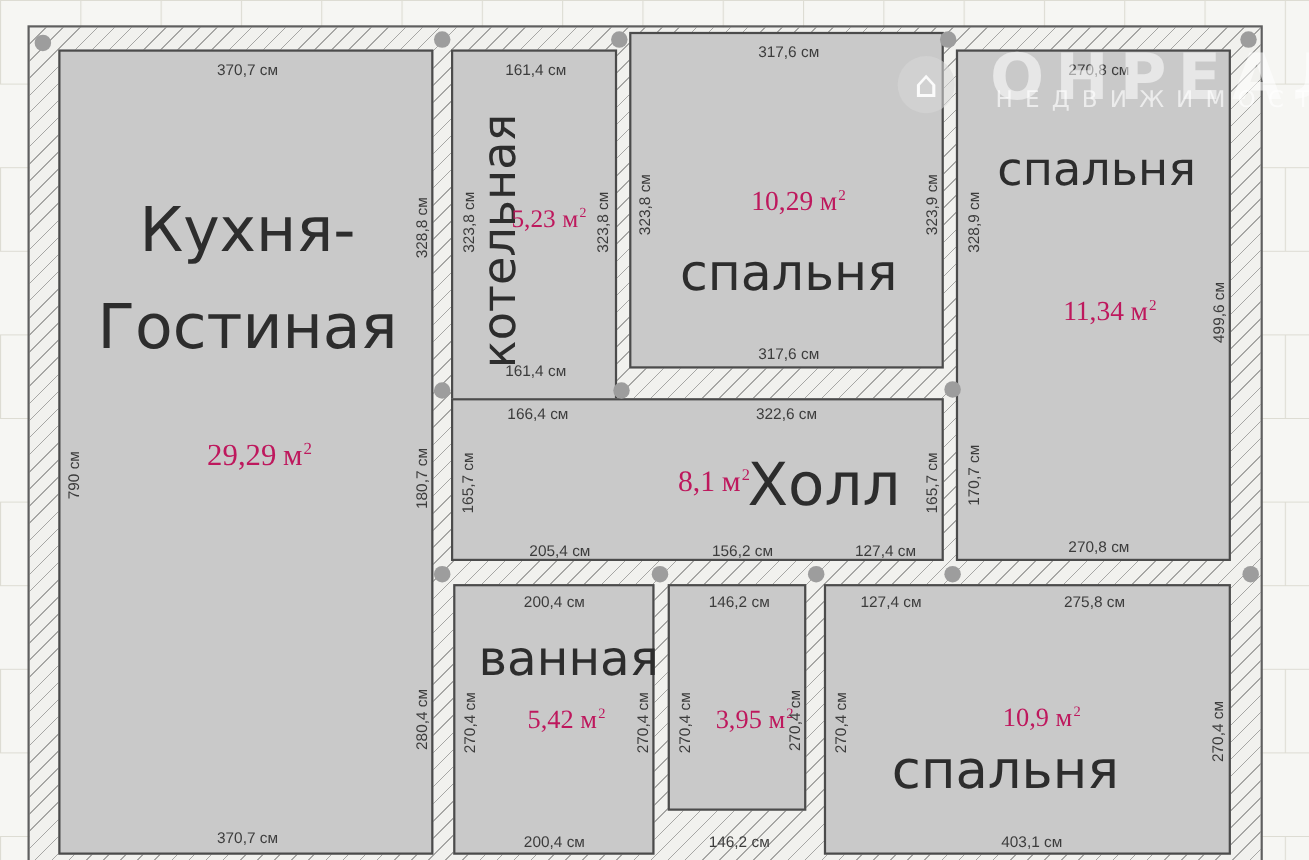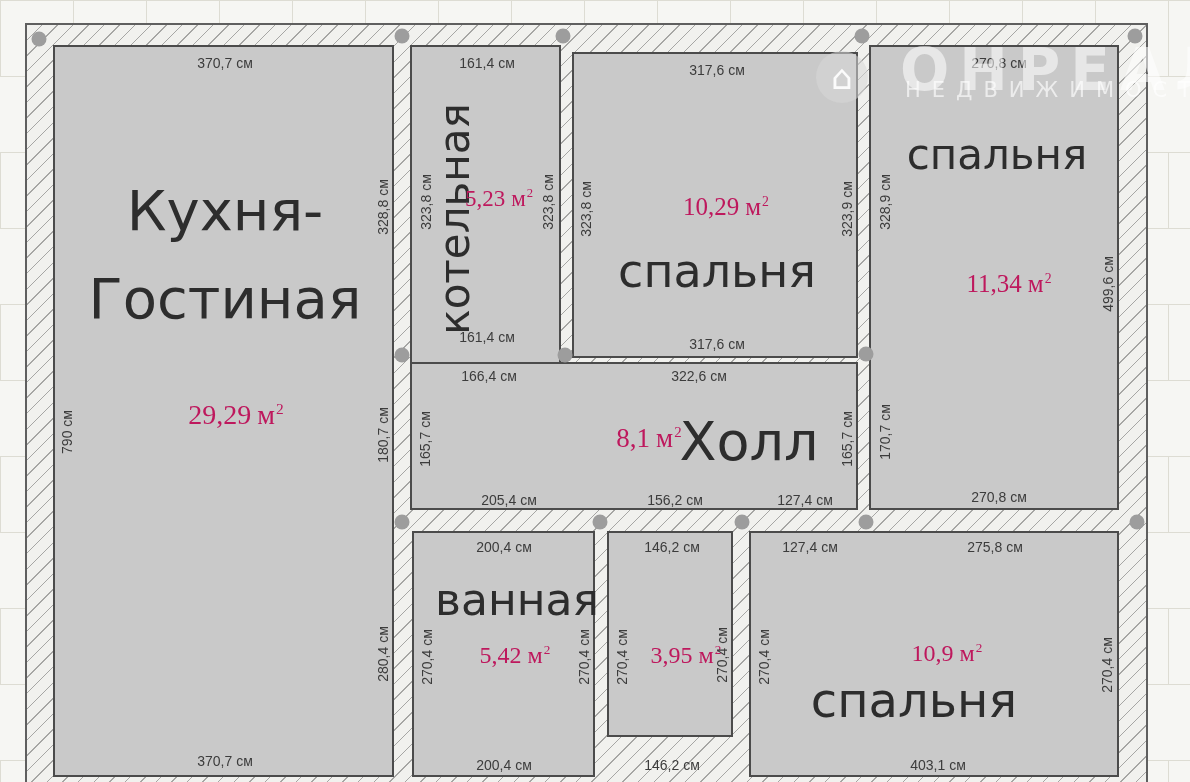--- a/index.html
+++ b/index.html
@@ -85,42 +85,42 @@
 
   <div class="room" style="left:383px;top:20px;width:151px;height:384px">
     <div class="dim" style="left:75px;top:16px">161,4 см</div>
     <div class="vdim" style="left:14px;top:155px">323,8 см</div>
     <div class="vdim" style="left:136px;top:155px">323,8 см</div>
     <div class="vname" style="left:42px;top:172px;font-size:42px">котельная</div>
     <div class="area" style="left:87px;top:152px;font-size:23px"><span>5,23</span><span class="unit">м</span><span class="exp">2</span></div>
     <div class="dim" style="left:75px;top:290px">161,4 см</div>
   </div>
 
-  <div class="room" style="left:545px;top:27px;width:286px;height:306px">
+  <div class="room" style="left:545px;top:4px;width:286px;height:306px">
     <div class="dim" style="left:143px;top:16px">317,6 см</div>
     <div class="vdim" style="left:12px;top:155px">323,8 см</div>
     <div class="vdim" style="left:273px;top:155px">323,9 см</div>
     <div class="area" style="left:152px;top:153px;font-size:25px"><span>10,29</span><span class="unit">м</span><span class="exp">2</span></div>
     <div class="room-name" style="left:143px;top:217px;font-size:46px">спальня</div>
     <div class="dim" style="left:143px;top:290px">317,6 см</div>
   </div>
 
   <div class="room" style="left:842px;top:20px;width:250px;height:465px">
     <div class="dim" style="left:128px;top:16px">270,8 см</div>
     <div class="room-name" style="left:126px;top:107px;font-size:42px">спальня</div>
     <div class="vdim" style="left:14px;top:155px">328,9 см</div>
     <div class="vdim" style="left:14px;top:385px">170,7 см</div>
     <div class="area" style="left:138px;top:237px;font-size:25px"><span>11,34</span><span class="unit">м</span><span class="exp">2</span></div>
     <div class="vdim" style="left:237px;top:237px">499,6 см</div>
     <div class="dim" style="left:128px;top:450px">270,8 см</div>
   </div>
 
   <div class="room" style="left:383px;top:337px;width:448px;height:148px">
     <div class="dim" style="left:77px;top:12px">166,4 см</div>
-    <div class="dim" style="left:287px;top:12px">322,6 см</div>
+    <div class="dim" style="left:303px;top:12px">322,6 см</div>
     <div class="vdim" style="left:13px;top:75px">165,7 см</div>
     <div class="area" style="left:237px;top:74px;font-size:27px"><span>8,1</span><span class="unit">м</span><span class="exp">2</span></div>
     <div class="room-name" style="left:337px;top:77px;font-size:54px">Холл</div>
     <div class="vdim" style="left:435px;top:75px">165,7 см</div>
     <div class="dim" style="left:97px;top:136px">205,4 см</div>
     <div class="dim" style="left:263px;top:136px">156,2 см</div>
     <div class="dim" style="left:393px;top:136px">127,4 см</div>
   </div>
 
   <div class="room" style="left:385px;top:506px;width:183px;height:246px">

